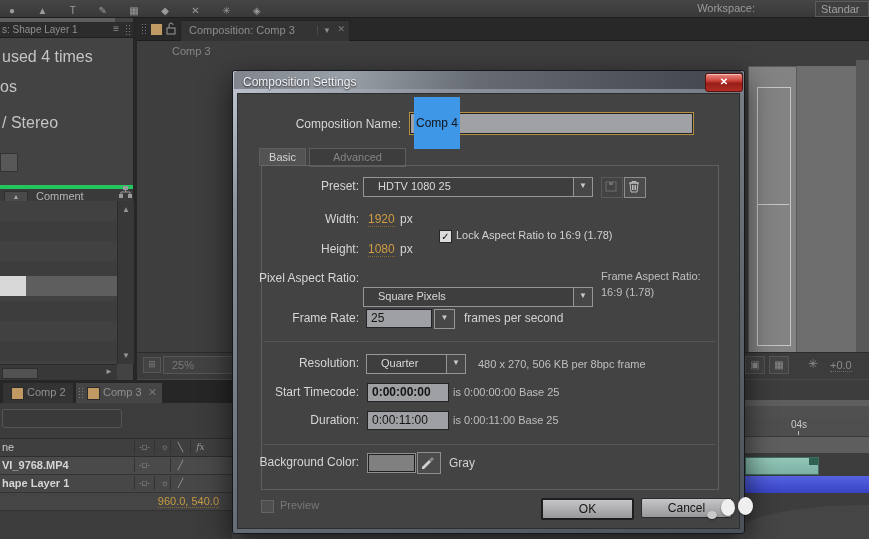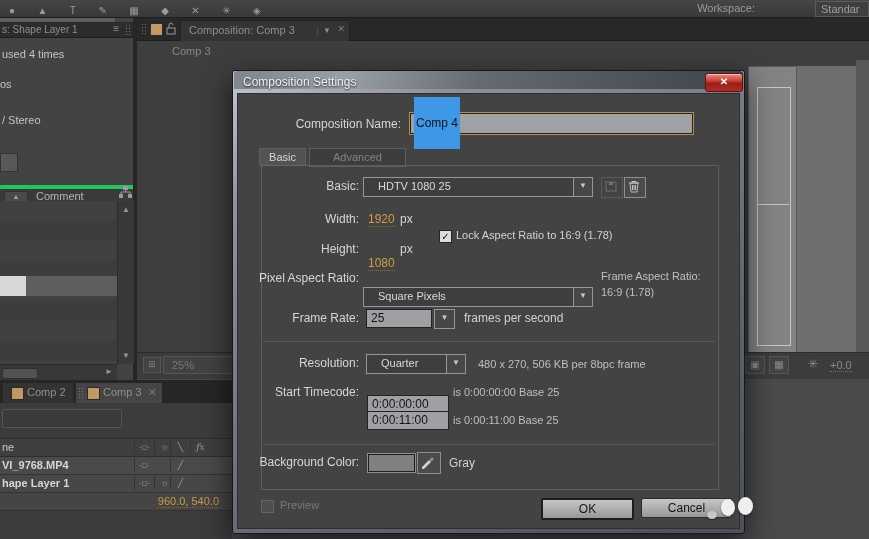--- a/index.html
+++ b/index.html
@@ -18,21 +18,21 @@
     color:#9f9f9f;font-size:11px;padding:0 0 0 5px;line-height:14px;}
 
   
   .leftcol{left:0;top:18px;width:133px;height:362px;background:#434343;border-right:4px solid #262626;}
   .lc-scroll{left:0;top:0;width:115px;height:4px;background:#5e5e5e;}
   .lc-tabbar{left:0;top:4px;width:133px;height:15px;background:#2c2c2c;border-bottom:1px solid #1f1f1f;}
   .lc-tab{color:#8f8f8f;font-size:10px;position:absolute;left:2px;top:2px;}
   .lc-menu{position:absolute;right:14px;top:1px;color:#8f8f8f;font-size:10px;}
   .grip{width:5px;height:12px;background-image:radial-gradient(#7a7a7a 32%,transparent 36%);
     background-size:3px 3px;}
-  .infoline{color:#c4c4c4;font-size:11px;}
+  .infoline{color:#c4c4c4;font-size:16px;}
   .lc-minibox{left:0;top:135px;width:16px;height:17px;background:#585858;border:1px solid #333;}
   .comment-bar{left:0;top:167px;width:133px;height:15px;background:#3a3a3a;
     border-top:4px solid #22c55e;border-bottom:1px solid #2a2a2a;}
   .sortbtn{position:absolute;left:4px;top:2px;width:22px;height:10px;background:#4a4a4a;
     color:#a9a9a9;font-size:7px;text-align:center;line-height:10px;border:1px solid #303030;}
   .comment-lbl{position:absolute;left:36px;top:1px;color:#b5b5b5;font-size:11px;}
   .proj-list{left:0;top:183px;width:117px;height:163px;
     background:repeating-linear-gradient(180deg,#414141 0 20px,#3d3d3d 20px 40px);}
   .sel-row-a{left:0;top:75px;width:26px;height:20px;background:#d8d8d8;}
   .sel-row-b{left:26px;top:75px;width:91px;height:20px;background:#5e5e5e;}
@@ -264,38 +264,52 @@
       <span class="layername">hape Layer 1</span>
       <div class="sw-box" style="left:134px;font-size:7px;">-◻-</div>
       <div class="sw-box" style="left:154px;">☼</div>
       <div class="sw-box" style="left:170px;">╱</div>
     </div>
     <div class="abs tl-row" style="top:113px;background:#454545;">
       <span class="abs orangeval" style="right:13px;top:2px;">960.0, 540.0</span>
     </div>
   </div>
 
+  <div class="abs tl-right">
+    <div class="abs band1"></div>
+    <div class="abs band2"></div>
+    <div class="abs ruler">
+      <span class="abs" style="left:46px;top:1px;color:#c8c8c8;font-size:10px;">04s</span>
+      <div class="abs" style="left:53px;top:13px;width:1px;height:4px;background:#bbb;"></div>
+    </div>
+    <div class="abs band3"></div>
+    <div class="abs tealbar">
+      <div class="tealnotch"></div>
+    </div>
+    <div class="abs bluebar"></div>
+    <div class="abs blob"></div>
+  </div>
 
   <div class="abs dialog">
     <div class="dlg-titlebar">
       <span class="dlg-title">Composition Settings</span>
     </div>
     <div class="dlg-close">✕</div>
     <div class="dlg-body"></div>
 
     <div class="dlabel" style="left:18px;top:46px;width:150px;">Composition Name:</div>
     <div class="namefield">
       <span class="namesel">Comp 4</span>
     </div>
 
     <div class="dtab dtab-basic">Basic</div>
     <div class="dtab dtab-adv">Advanced</div>
     <div class="groupbox"></div>
 
-    <div class="dlabel" style="left:-24px;top:108px;width:150px;">Basic:</div>
+    <div class="dlabel" style="left:-24px;top:108px;width:150px;">Preset:</div>
     <div class="dd" style="left:130px;top:106px;width:228px;">
       <span class="dd-lbl">HDTV 1080 25</span>
       <span class="dd-arr">▼</span>
     </div>
     <div class="iconbtn disabled" style="left:368px;top:106px;">
       <svg width="18" height="17" viewBox="0 0 18 17">
           <rect x="4" y="4" width="10" height="9" fill="none" stroke="#6f6f6f"></rect>
           <rect x="7" y="4" width="4" height="3" fill="#6f6f6f"></rect>
         </svg>
     </div>
@@ -307,21 +321,21 @@
     </div>
 
     <div class="dlabel" style="left:-24px;top:141px;width:150px;">Width:</div>
     <span class="abs hot" style="left:135px;top:141px;">1920</span>
     <span class="abs" style="left:167px;top:141px;color:#d6d6d6;font-size:12px;">px</span>
 
     <div class="cb" style="left:206px;top:159px;">✓</div>
     <span class="abs" style="left:223px;top:158px;color:#d2d2d2;font-size:11px;white-space:nowrap;">Lock Aspect Ratio to 16:9 (1.78)</span>
 
     <div class="dlabel" style="left:-24px;top:171px;width:150px;">Height:</div>
-    <span class="abs hot" style="left:135px;top:171px;margin-top:14px;">1080</span>
+    <span class="abs hot" style="left:135px;top:171px;">1080</span>
     <span class="abs" style="left:167px;top:171px;color:#d6d6d6;font-size:12px;">px</span>
 
     <div class="dlabel" style="left:-24px;top:200px;width:150px;">Pixel Aspect Ratio:</div>
     <div class="dd" style="left:130px;top:216px;width:228px;">
       <span class="dd-lbl">Square Pixels</span>
       <span class="dd-arr">▼</span>
     </div>
     <span class="dsmall" style="left:368px;top:199px;">Frame Aspect Ratio:</span>
     <span class="dsmall" style="left:368px;top:215px;">16:9 (1.78)</span>
 
@@ -335,23 +349,24 @@
     <div class="ddiv" style="top:270px;"></div>
 
     <div class="dlabel" style="left:-24px;top:285px;width:150px;">Resolution:</div>
     <div class="dd" style="left:133px;top:283px;width:98px;">
       <span class="dd-lbl">Quarter</span>
       <span class="dd-arr">▼</span>
     </div>
     <span class="dsmall" style="left:245px;top:287px;">480 x 270, 506 KB per 8bpc frame</span>
 
     <div class="dlabel" style="left:-24px;top:314px;width:150px;">Start Timecode:</div>
-    <div class="tfield" style="left:134px;top:324px;width:76px;">0:00:00:00</div>
+    <div class="tfield" style="left:134px;top:312px;width:76px;font-weight:bold;">0:00:00:00</div>
     <span class="dsmall" style="left:220px;top:315px;">is 0:00:00:00  Base 25</span>
 
+    <div class="dlabel" style="left:-24px;top:342px;width:150px;">Duration:</div>
     <div class="tfield" style="left:134px;top:340px;width:76px;">0:00:11:00</div>
     <span class="dsmall" style="left:220px;top:343px;">is 0:00:11:00  Base 25</span>
 
     <div class="ddiv" style="top:373px;"></div>
 
     <div class="dlabel" style="left:-24px;top:384px;width:150px;">Background Color:</div>
     <div class="swatch"></div>
     <div class="iconbtn" style="left:184px;top:381px;width:22px;height:20px;">
       <svg width="20" height="18" viewBox="0 0 20 18">
           <path d="M4 14 L11 7 l2 2 -7 7 H4 z" fill="#d0d0d0"></path>

